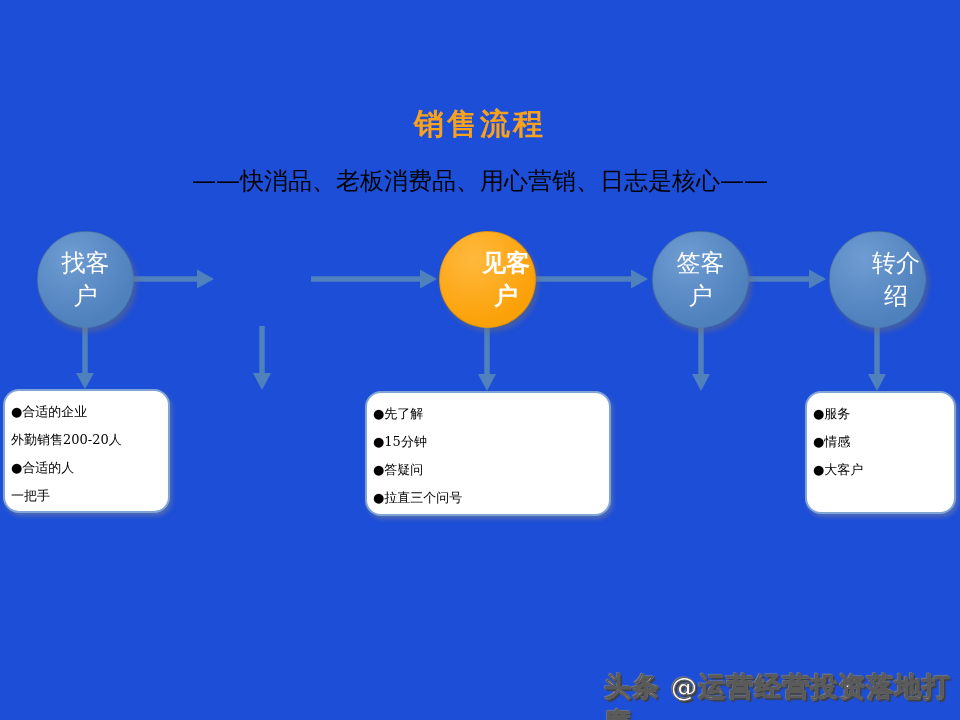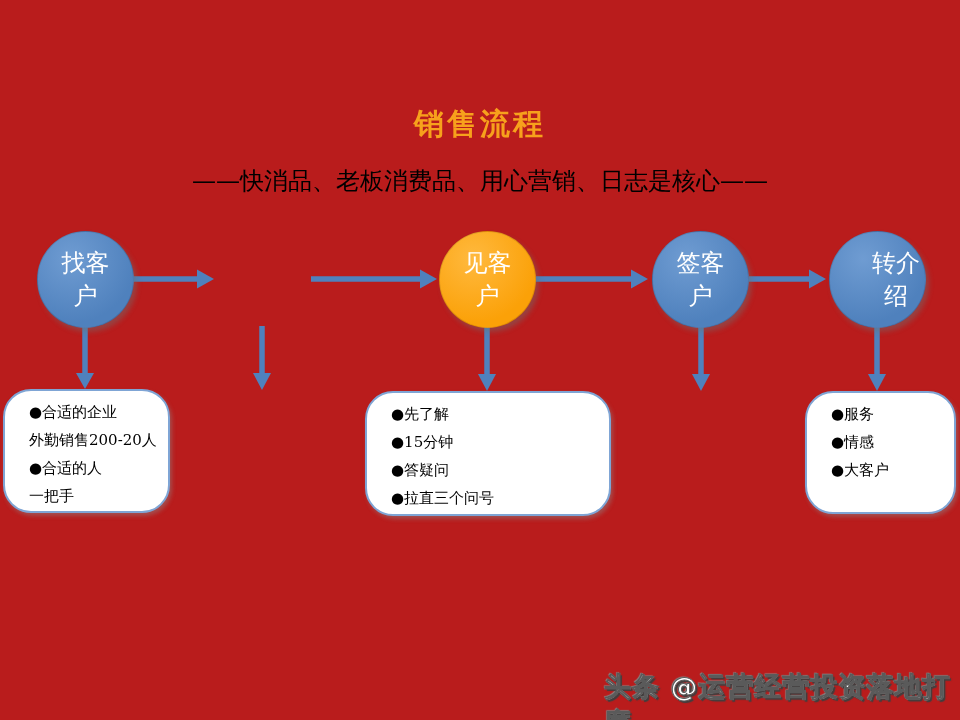--- a/index.html
+++ b/index.html
@@ -1,17 +1,17 @@
 <!DOCTYPE html>
 <html><head>
 <meta charset="utf-8">
 <style>
   html,body { margin:0; padding:0; background:#ffffff; }
   .slide {
-    position:relative; width:960px; height:720px; background:#b91c1c;
+    position:relative; width:960px; height:720px; background:#1d4ed8;
     overflow:hidden;
     font-family:"DejaVu Serif","Liberation Serif",serif;
   }
   .title {
     position:absolute; top:104px; left:0; width:960px;
     text-align:center;
     font-family:"DejaVu Sans","Liberation Sans",sans-serif;
     font-weight:bold; font-size:30px; letter-spacing:3px;
     color:#F7A11C;
   }
@@ -23,33 +23,33 @@
     position:absolute; width:97px; height:97px; border-radius:50%;
     display:flex; align-items:center; justify-content:center;
     text-align:center; color:#ffffff; font-size:24px; line-height:1.35;
     box-shadow:3px 4px 5px rgba(110,110,110,0.45);
     border:1px solid rgba(0,0,0,0.12);
     box-sizing:border-box;
   }
   .node .lbl { display:block; width:58px; }
   .node.blue   { background:radial-gradient(circle at 35% 28%, #6f9cd2 0%, #4F81BD 70%); }
   .node.orange { background:radial-gradient(circle at 35% 28%, #ffb93e 0%, #FBA108 70%); }
-  .node.bold   { font-weight:normal; }
+  .node.bold   { font-weight:bold;justify-content:flex-end; }
   .n1 { left:37px;  top:231px; }
   .n2 { left:214px; top:231px; }
   .n3 { left:439px; top:231px; }
   .n4 { left:652px; top:231px; }
   .n5 { left:829px; top:231px;justify-content:flex-end; }
   .arrows { position:absolute; left:0; top:0; pointer-events:none; }
   .detail {
     position:absolute; box-sizing:border-box;
-    background:#ffffff; border:2px solid #7FA5D5; border-radius:28px;
+    background:#ffffff; border:2px solid #7FA5D5; border-radius:16px;
     box-shadow:2px 3px 4px rgba(140,140,140,0.45);
-    font-size:15px; line-height:28px; color:#000000;
-    padding:7px 4px 6px 24px; white-space:pre-line;
+    font-size:13px; line-height:28px; color:#000000;
+    padding:7px 4px 6px 6px; white-space:pre-line;
   }
   .d1 { left:3px;   top:389px; width:167px; height:124px; }
   .d2 { left:186px; top:390px; width:161px; height:123px; }
   .d3 { left:365px; top:391px; width:246px; height:125px; }
   .d4 { left:632px; top:391px; width:153px; height:123px; }
   .d5 { left:805px; top:391px; width:151px; height:123px; }
   .watermark {
     position:absolute; left:604px; top:669px;
     font-family:"DejaVu Sans","Liberation Sans",sans-serif;
     font-weight:bold; font-size:27px; letter-spacing:1px;

